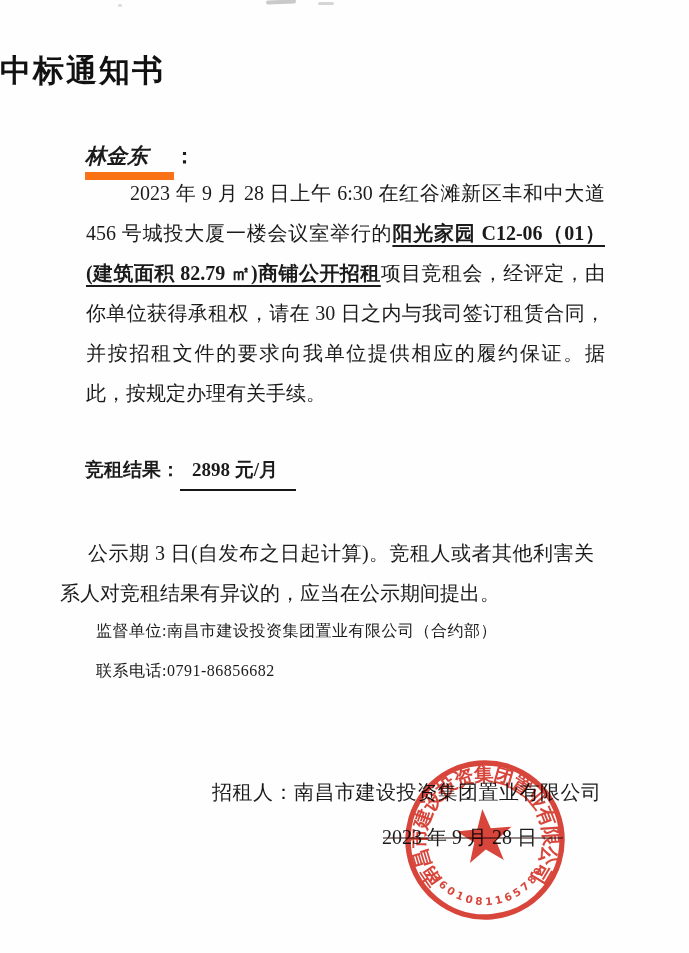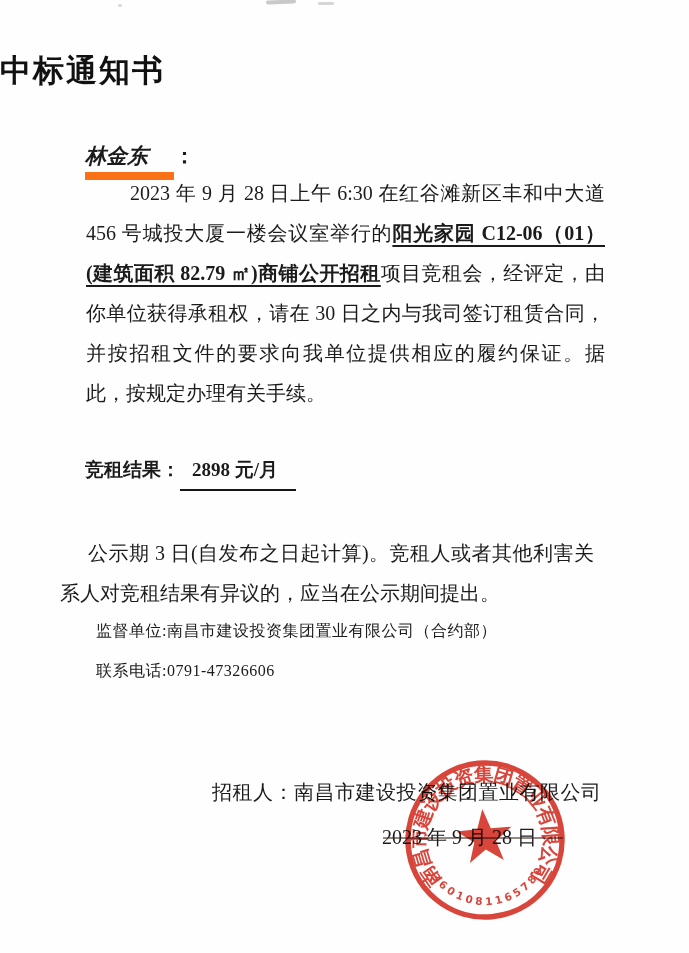--- a/index.html
+++ b/index.html
@@ -88,21 +88,21 @@
   <p class="para para1"><span>2023 年 9 月 28 日上午 6:30 在红谷滩新区丰和中大道 456 号城投大厦一楼会议室举行的</span><span class="b u">阳光家园 C12-06（01）(建筑面积 82.79 ㎡)商铺公开招租</span><span>项目竞租会，经评定，由你单位获得承租权，请在 30 日之内与我司签订租赁合同，并按招租文件的要求向我单位提供相应的履约保证。据此，按规定办理有关手续。</span></p>
 
   <div class="result-line">
     <span>竞租结果：</span><span class="value">2898 元/月</span>
   </div>
 
   <p class="para para2">公示期 3 日(自发布之日起计算)。竞租人或者其他利害关系人对竞租结果有异议的，应当在公示期间提出。</p>
 
   <div class="plain-line supervisor">监督单位:南昌市建设投资集团置业有限公司（合约部）</div>
 
-  <div class="plain-line phone">联系电话:0791-47326606</div>
+  <div class="plain-line phone">联系电话:0791-86856682</div>
 
   <div class="sign-line">
     <span>招租人：</span><span>南昌市建设投资集团置业有限公司</span>
   </div>
 
   <div class="date-line">2023 年 9 月 28 日</div>
 
   <div class="crease"></div>
 
   <svg class="seal" viewBox="0 0 224 224" aria-hidden="true">

